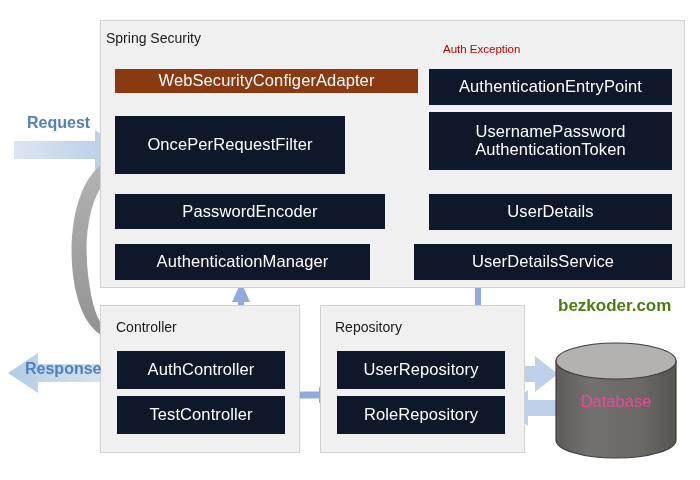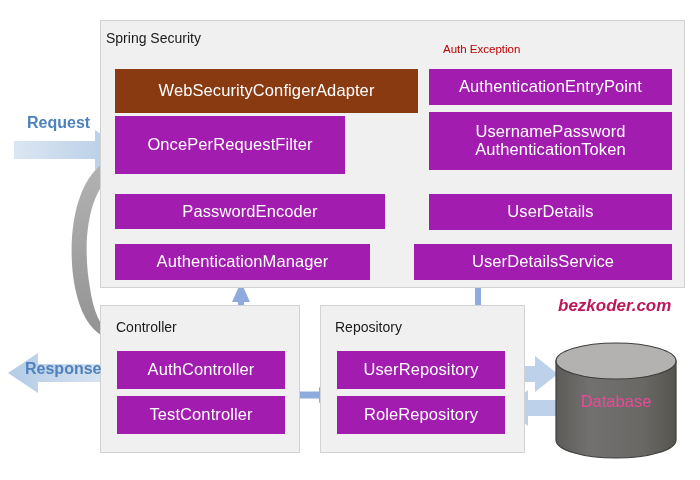--- a/index.html
+++ b/index.html
@@ -23,21 +23,21 @@
     position:absolute;
     font-size:14px;
     color:#1a1a1a;
     white-space:nowrap;
   }
 
   
   .box{
     position:absolute;
     box-sizing:border-box;
-    background:#a21caf;
+    background:#0f172a;
     color:#ffffff;
     display:flex;
     align-items:center;
     justify-content:center;
     text-align:center;
     font-size:16.5px;
     line-height:1.08;
     letter-spacing:.1px;
     white-space:pre-line;
   }
@@ -52,24 +52,23 @@
     white-space:nowrap;
   }
   .exlabel{
     position:absolute;
     font-size:11.5px;
     color:#c00000;
     white-space:nowrap;
   }
   .watermark{
     position:absolute;
-    font-style:italic;
     font-weight:bold;
     font-size:17px;
-    color:#be185d;
+    color:#4d7c0f;
     white-space:nowrap;
   }
   .dblabel{
     position:absolute;
     color:#ec4899;
     font-size:16.5px;
     white-space:nowrap;
     text-align:center;
   }
   svg{position:absolute;left:0;top:0;width:700px;height:480px;overflow:visible;}
@@ -182,21 +181,21 @@
 
     <g>
       <path d="M 524,50 L 578,50 L 578,60" stroke="#c00000" stroke-width="1.6" fill="none"></path>
       <path d="M 568,58 L 588,58 L 578,74 Z" fill="#c00000"></path>
     </g>
   </svg>
 
   <div class="panel" style="left:100px;top:20px;width:585px;height:268px;"></div>
   <div class="panel-title" style="left:106px;top:30px;text-align:right;">Spring Security</div>
 
-  <div class="box brown" style="left:115px;top:69px;width:303px;height:44px;">WebSecurityConfigerAdapter</div>
+  <div class="box brown" style="left:115px;top:69px;width:303px;height:24px;">WebSecurityConfigerAdapter</div>
 
   <div class="box" style="left:429px;top:69px;width:243px;height:36px;">AuthenticationEntryPoint</div>
 
   <div class="box" style="left:115px;top:116px;width:230px;height:58px;">OncePerRequestFilter</div>
 
   <div class="box" style="left:429px;top:112px;width:243px;height:58px;">UsernamePassword
 AuthenticationToken</div>
 
   <div class="box" style="left:115px;top:194px;width:270px;height:35px;">PasswordEncoder</div>
 

